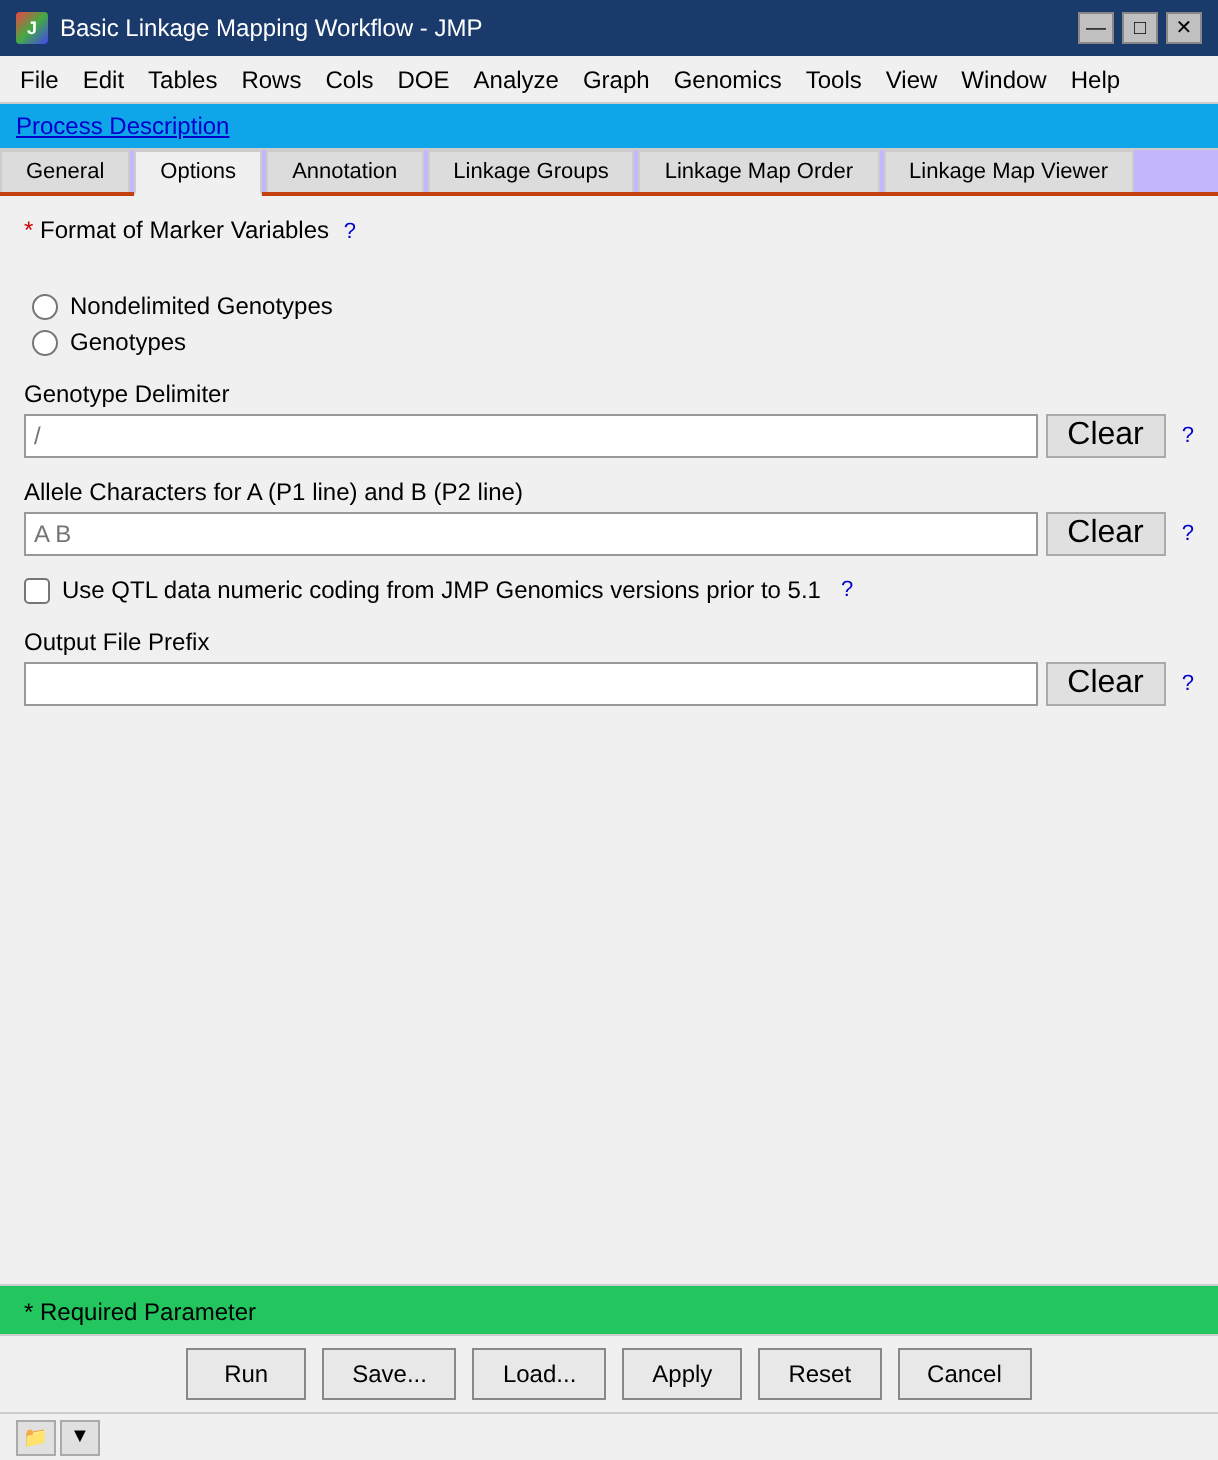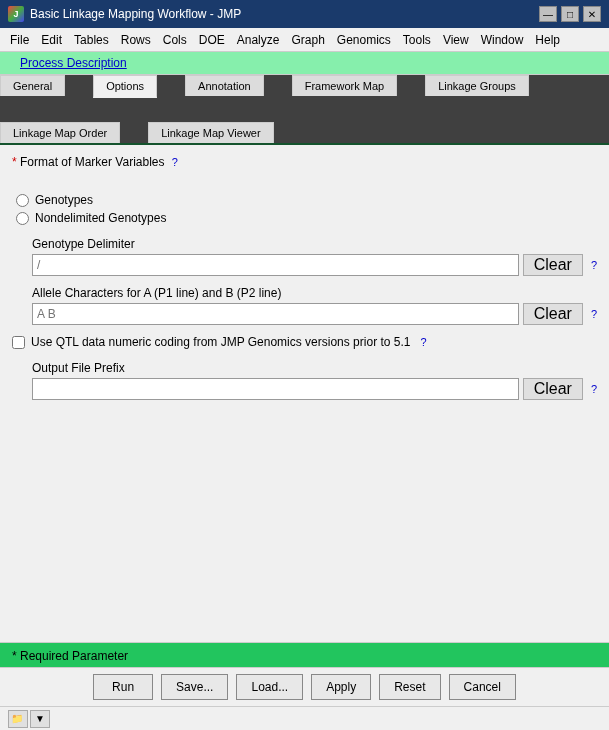--- a/index.html
+++ b/index.html
@@ -73,39 +73,38 @@
     }
     .menu-item {
       padding: 2px 6px;
       cursor: pointer;
       font-size: 12px;
       color: #000;
       text-decoration: none;
     }
     
     .process-desc {
-      padding: 4px 20px;
-      background: #86efac;
+      padding: 4px 8px;
+      background: #0ea5e9;
       border-bottom: 1px solid #ccc;
       flex-shrink: 0;
     }
     .process-desc a {
       color: #0000cc;
       text-decoration: underline;
       font-size: 12px;
       cursor: pointer;
     }
     
     .tabs-container {
-      background: #404040;
-      display: flex;
-      border-bottom: 2px solid #14532d;
+      background: #c4b5fd;
+      display: flex;
+      border-bottom: 2px solid #c2410c;
       flex-shrink: 0;
       flex-wrap: wrap;
-      gap: 26px;
     }
     .tab {
       padding: 4px 12px;
       border: 1px solid #ccc;
       border-bottom: none;
       cursor: pointer;
       font-size: 11px;
       background: #dcdcdc;
       margin-right: 2px;
       color: #000;
@@ -152,21 +151,20 @@
     }
     .radio-input {
       width: 13px;
       height: 13px;
       margin: 0;
       cursor: pointer;
     }
     
     .field-section {
       margin-bottom: 10px;
-      margin-left: 20px;
     }
     .field-label {
       font-size: 12px;
       color: #000;
       margin-bottom: 3px;
     }
     .field-row {
       display: flex;
       align-items: center;
       gap: 4px;
@@ -295,42 +293,41 @@
 </div>
 
 <div class="process-desc">
   <a>Process Description</a>
 </div>
 
 <div class="tabs-container">
   <div class="tab">General</div>
   <div class="tab active">Options</div>
   <div class="tab">Annotation</div>
-  <div class="tab">Framework Map</div>
   <div class="tab">Linkage Groups</div>
   <div class="tab">Linkage Map Order</div>
   <div class="tab">Linkage Map Viewer</div>
 </div>
 
 <div class="main-content">
 
   <div class="section-header">
     <span class="required">* </span>
     <span>Format of Marker Variables</span>
     <span class="help-link">?</span>
   </div>
 
   <div class="radio-group">
     <label class="radio-item">
       <input type="radio" class="radio-input" name="marker-format" style="">
-      <span>Genotypes</span>
+      <span>Nondelimited Genotypes</span>
     </label>
     <label class="radio-item">
       <input type="radio" class="radio-input" name="marker-format" style="">
-      <span>Nondelimited Genotypes</span>
+      <span>Genotypes</span>
     </label>
   </div>
 
   <div class="field-section">
     <div class="field-label">Genotype Delimiter</div>
     <div class="field-row">
       <input type="text" class="text-input" placeholder="/" style="">
       <button class="clear-btn">Clear</button>
       <span class="help-link">?</span>
     </div>

